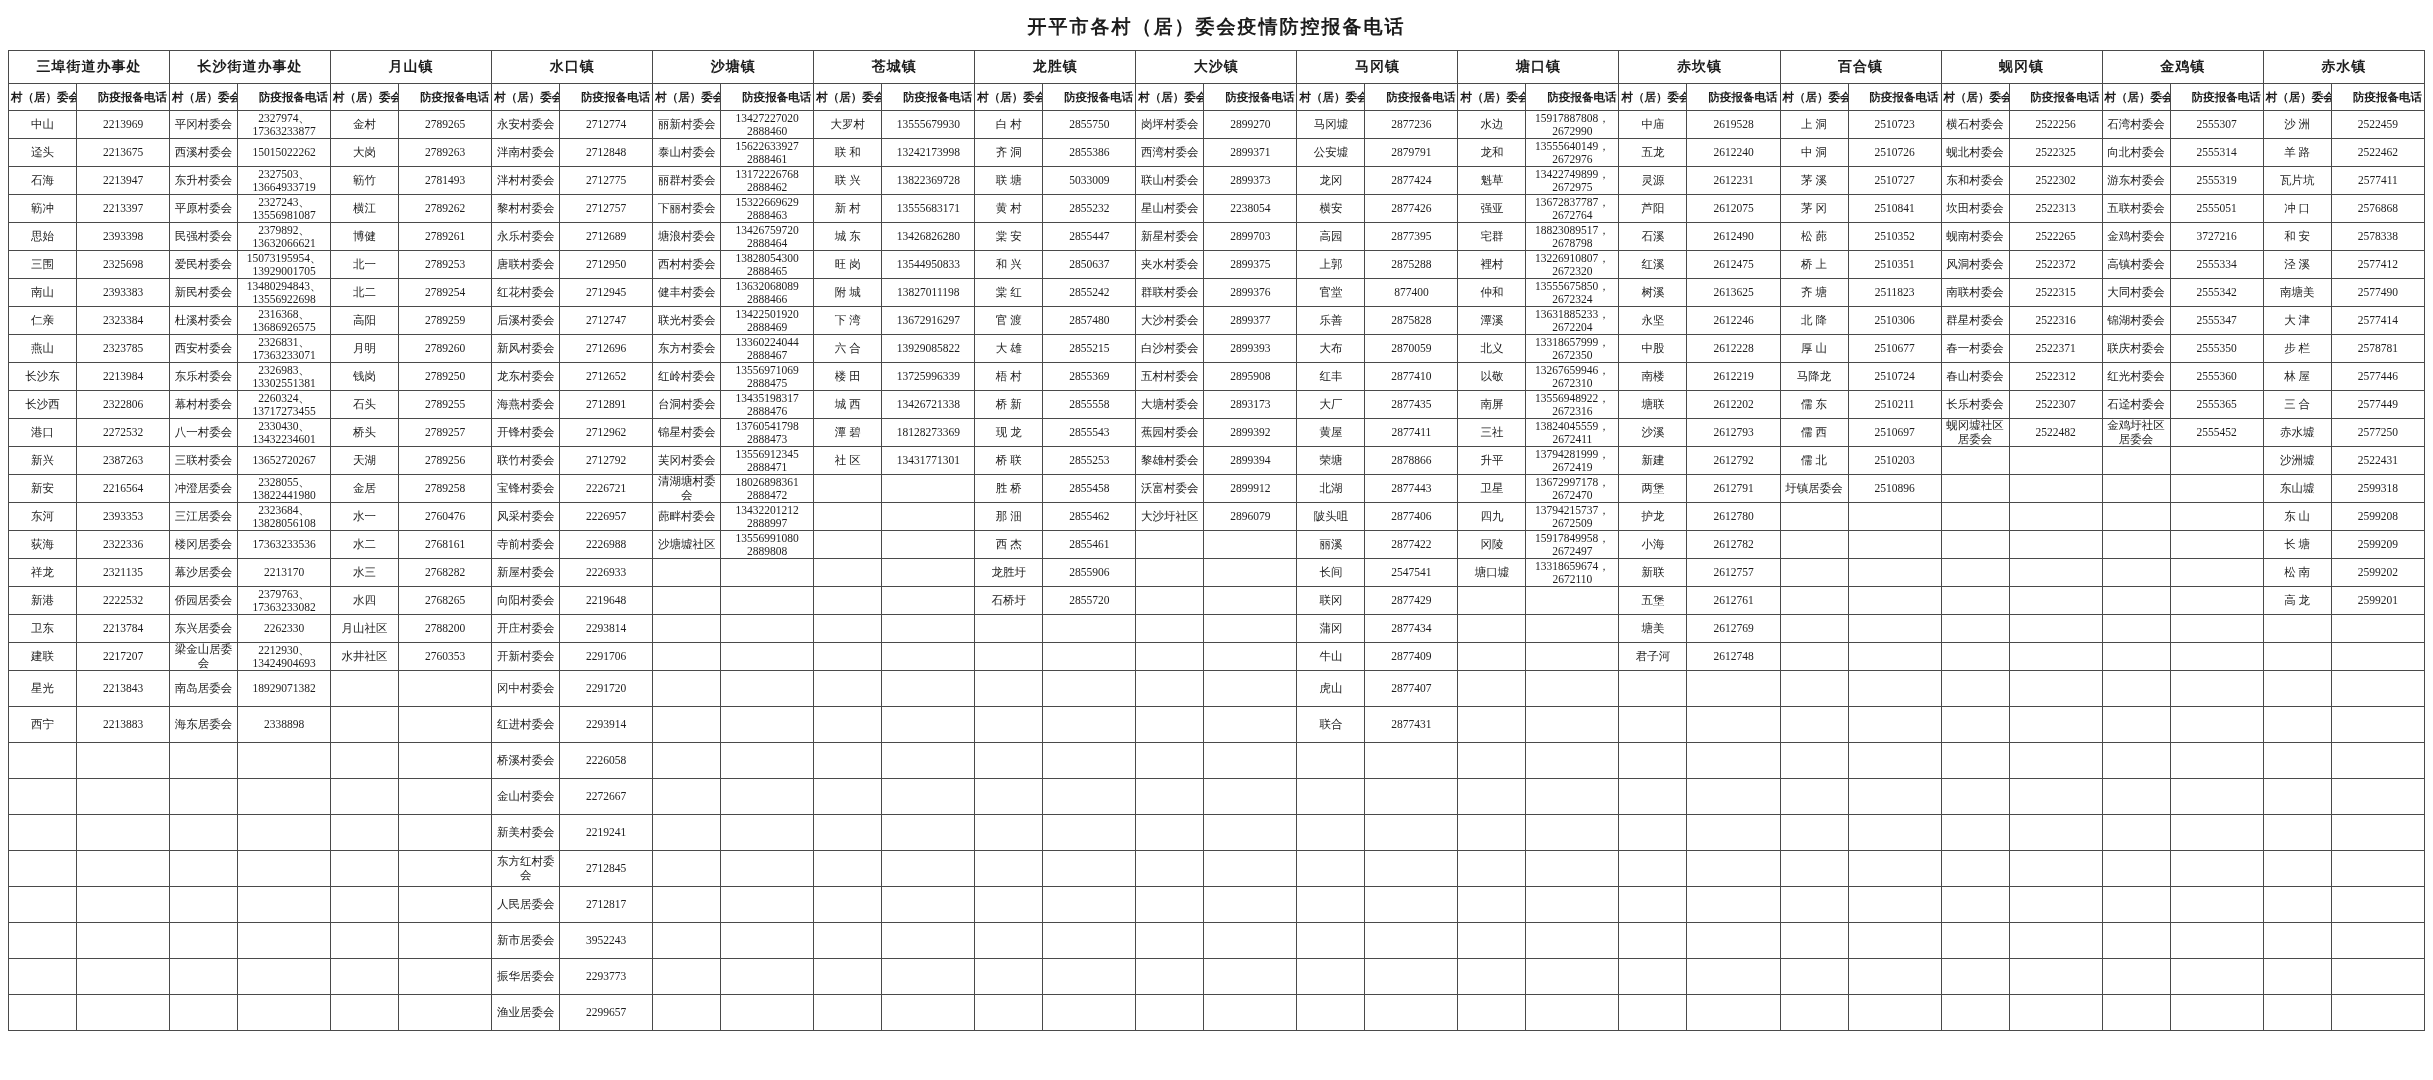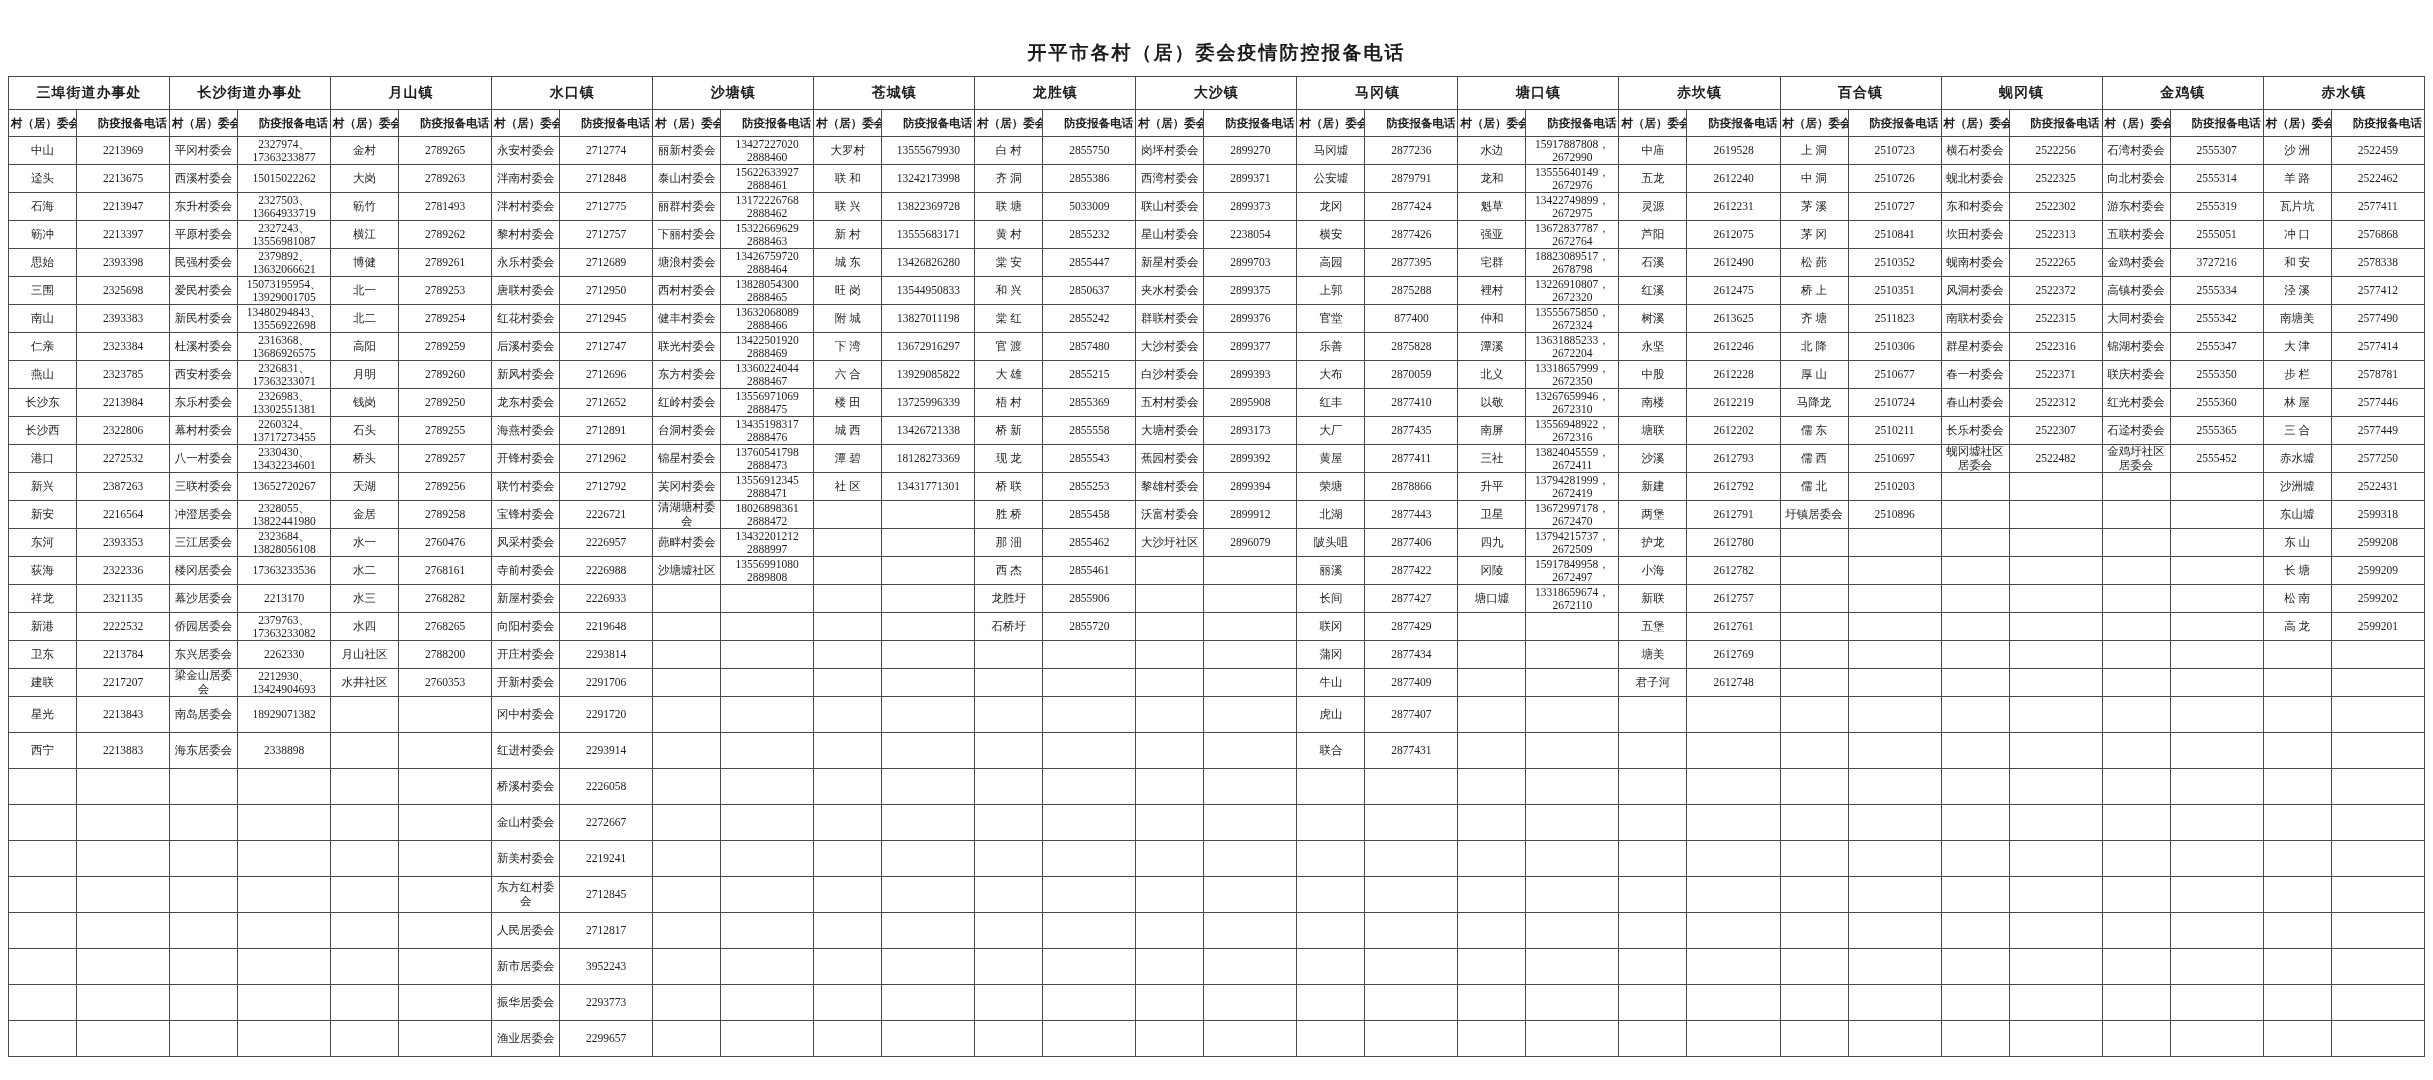--- a/index.html
+++ b/index.html
@@ -1,21 +1,21 @@
 <!DOCTYPE html>
 <html><head>
 <meta charset="utf-8">
 <style>
   html,body{margin:0;padding:0;background:#ffffff;}
   body{
     width:2433px;height:1080px;overflow:hidden;
     font-family:"Liberation Serif","DejaVu Serif",serif;
     color:#1c1c1c;
   }
-  .page{padding:6px 0 0 8px;margin-top:26px;}
+  .page{padding:6px 0 0 8px;}
   .title{
     width:2417px;text-align:center;
     font-size:19px;font-weight:bold;
     letter-spacing:2px;
     padding:8px 0 10px 0;
   }
   table.dir{
     border-collapse:collapse;
     table-layout:fixed;
     width:2417px;
@@ -702,21 +702,21 @@
           <td class="p">2226933</td>
           <td class="v"></td>
           <td class="p"></td>
           <td class="v"></td>
           <td class="p"></td>
           <td class="v">龙胜圩</td>
           <td class="p">2855906</td>
           <td class="v"></td>
           <td class="p"></td>
           <td class="v">长间</td>
-          <td class="p">2877427</td>
+          <td class="p">2547541</td>
           <td class="v">塘口墟</td>
           <td class="p">13318659674，
 2672110</td>
           <td class="v">新联</td>
           <td class="p">2612757</td>
           <td class="v"></td>
           <td class="p"></td>
           <td class="v"></td>
           <td class="p"></td>
           <td class="v"></td>

